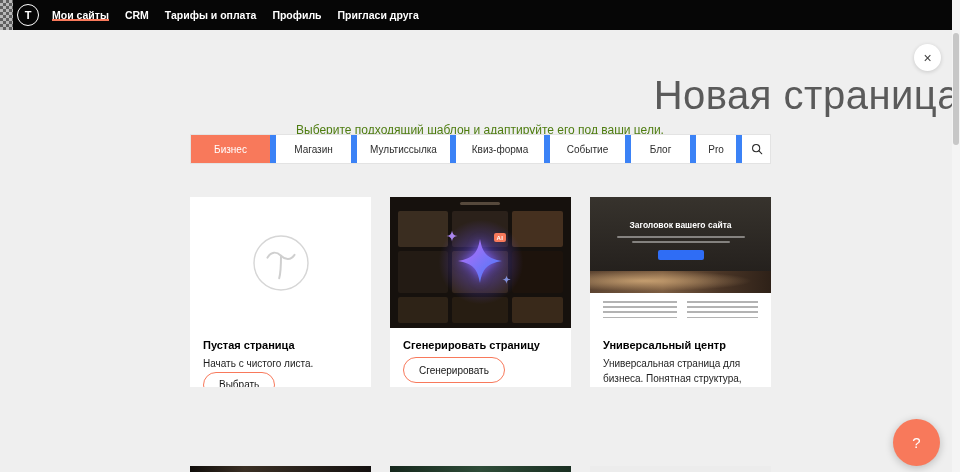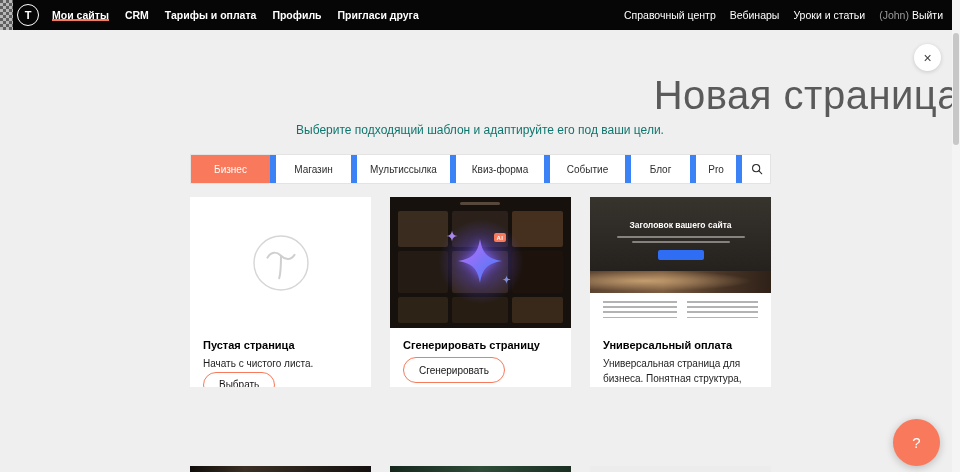--- a/index.html
+++ b/index.html
@@ -28,24 +28,24 @@
   .menu.left .item.active::after { content:""; position:absolute; left:0; right:0; bottom:0;
     height:2px; background:var(--accent); }
   .user { color:#9b9b9b; margin-right:3px; }
 
   
   .close { position:absolute; left:914px; top:44px; width:27px; height:27px; border-radius:50%;
     background:#fff; border:none; box-shadow:0 1px 4px rgba(0,0,0,.16); color:#3f3f3f;
     font-size:14px; cursor:pointer; z-index:5; display:flex; align-items:center; justify-content:center; }
   .title { position:absolute; top:46px; left:0; width:100%; text-align:right; font-size:40px;
     font-weight:300; color:#5a5a5a; letter-spacing:.5px; }
-  .subtitle { position:absolute; top:111px; left:0; width:100%; text-align:center; font-size:12px; color:#0f766e; }
-
-  
-  .tabs { position:absolute; left:190px; top:154px; width:581px; height:30px; display:flex;
+  .subtitle { position:absolute; top:111px; left:0; width:100%; text-align:center; font-size:12px; color:#4d7c0f; }
+
+  
+  .tabs { position:absolute; left:190px; top:134px; width:581px; height:30px; display:flex;
     background:#fff; border:1px solid #e3e3e3; z-index:2; }
   .tab { display:flex; align-items:center; justify-content:center; font-size:10px; color:#2e2e2e;
     border-left:6px solid #3b82f6; cursor:pointer; flex:none; }
   .tab:first-child { border-left:none; }
   .tab.active { background:var(--accent); color:#fff; border-left-color:var(--accent); }
 
   
   .cards { position:absolute; left:190px; top:197px; display:flex; gap:19px; z-index:1; }
   .card { width:181px; height:190px; background:#fff; display:flex; flex-direction:column; overflow:hidden; }
   .preview { height:131px; flex:none; position:relative; overflow:hidden; }
@@ -110,29 +110,20 @@
     <div class="texture"></div>
     <a class="logo">
       <span>T</span>
     </a>
     <nav class="menu left">
       <a class="item active">Мои сайты</a>
       <a class="item">CRM</a>
       <a class="item">Тарифы и оплата</a>
       <a class="item">Профиль</a>
       <a class="item">Пригласи друга</a>
-    </nav>
-    <nav class="menu right">
-      <a class="item">Справочный центр</a>
-      <a class="item">Вебинары</a>
-      <a class="item">Уроки и статьи</a>
-      <a class="item">
-        <span class="user">(John)</span>
-        <span>Выйти</span>
-      </a>
     </nav>
   </div>
 
   <button class="close">
     <span>×</span>
   </button>
 
   <h1 class="title">Новая страница</h1>
   <p class="subtitle">Выберите подходящий шаблон и адаптируйте его под ваши цели.</p>
 
@@ -217,21 +208,21 @@
           <div class="u-line l2"></div>
           <div class="u-btn"></div>
           <div class="u-photo"></div>
         </div>
         <div class="u-text">
           <div class="u-col"></div>
           <div class="u-col c2"></div>
         </div>
       </div>
       <div class="body">
-        <h3>Универсальный оплата</h3>
+        <h3>Универсальный центр</h3>
         <p>Универсальная страница для бизнеса. Понятная структура, подходит для больших текстов и списков.</p>
         <div class="btns">
           <button class="pill">Выбрать</button>
           <button class="pill">Посмотреть</button>
         </div>
       </div>
     </article>
   </div>
 
   <div class="strip s1"></div>

